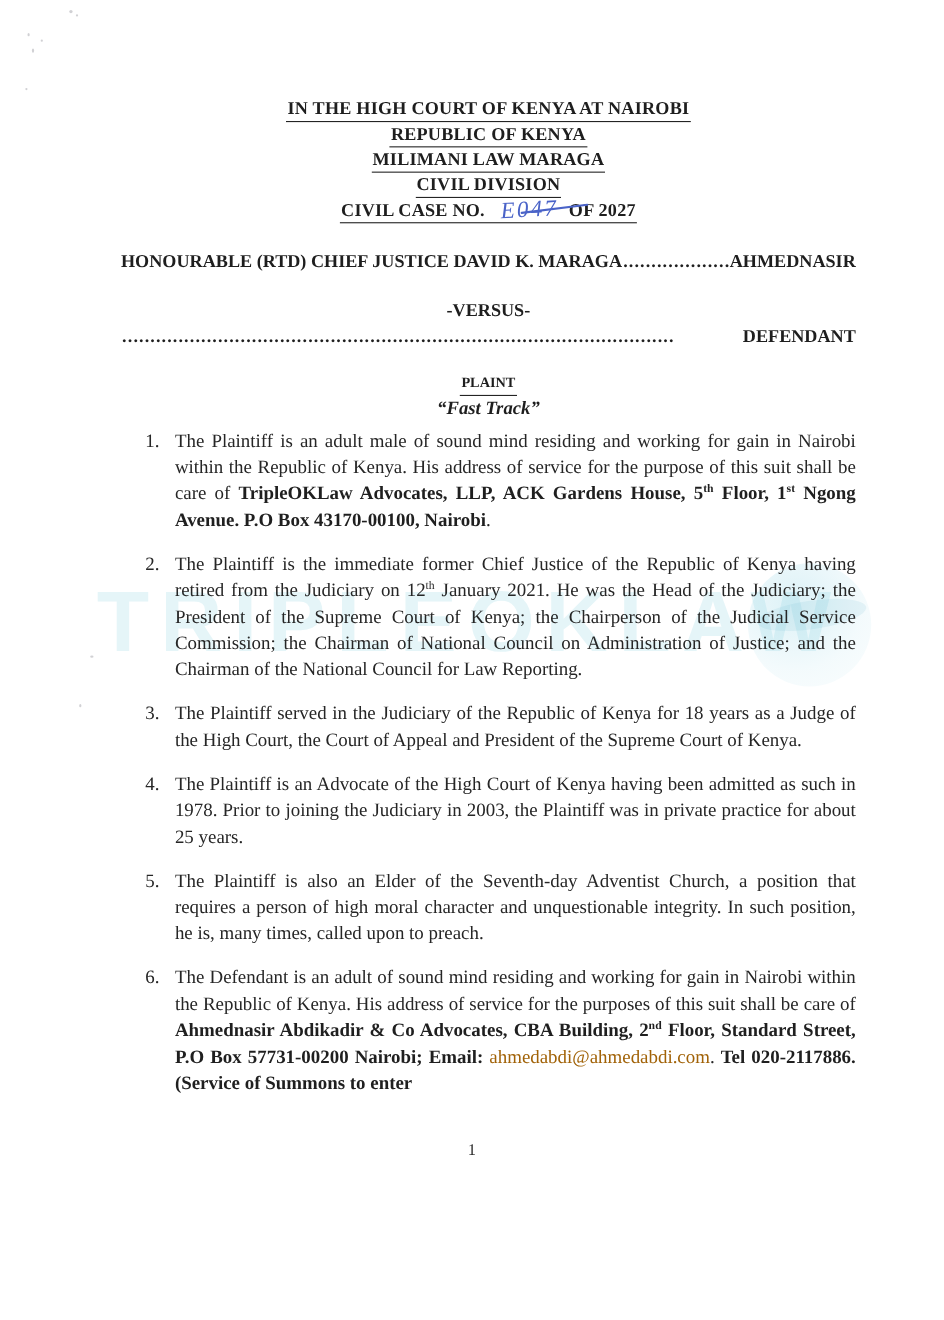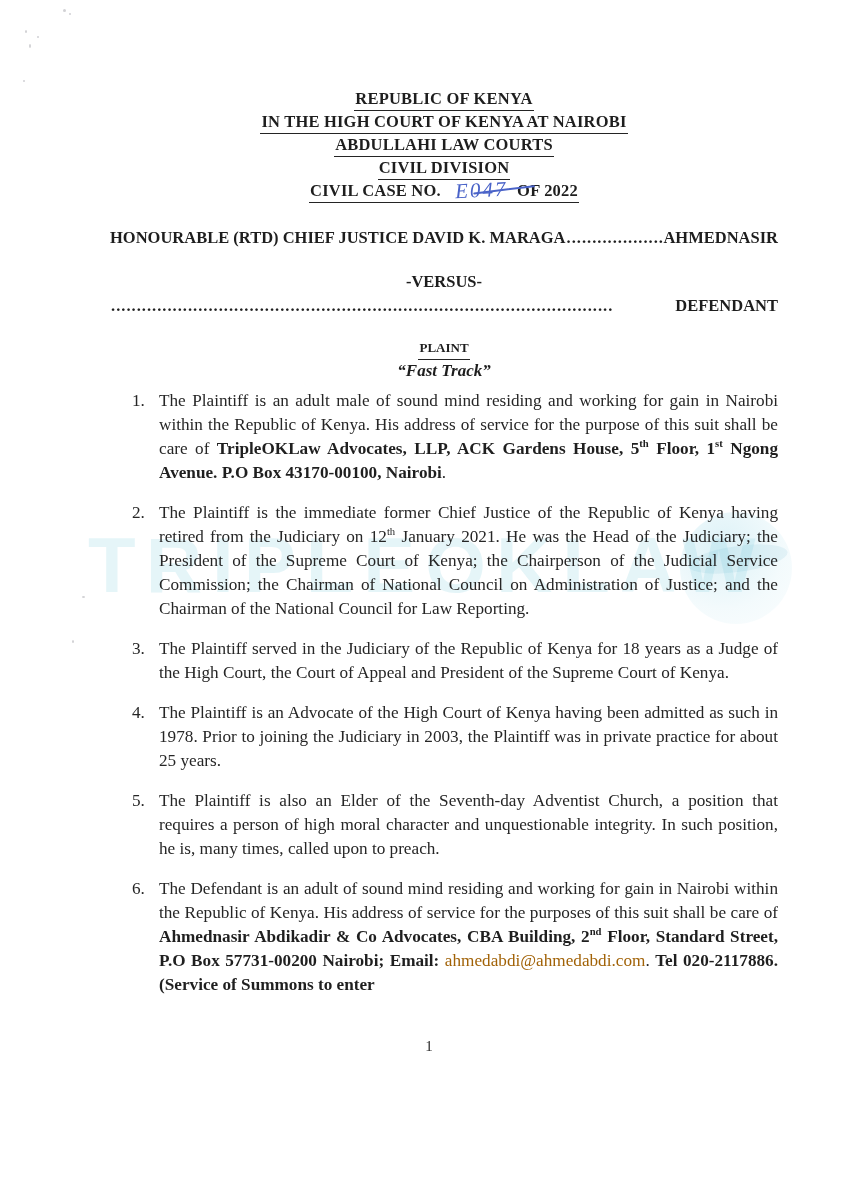--- a/index.html
+++ b/index.html
@@ -67,29 +67,29 @@
 <div class="speck" style="left:25px;top:30px;width:2px;height:3px;"></div>
 <div class="speck" style="left:37px;top:36px;width:2px;height:2px;"></div>
 <div class="speck" style="left:29px;top:44px;width:2px;height:4px;"></div>
 <div class="speck" style="left:23px;top:80px;width:2px;height:2px;"></div>
 <div class="speck" style="left:82px;top:596px;width:3px;height:2px;"></div>
 <div class="speck" style="left:72px;top:640px;width:2px;height:3px;"></div>
 
 <div class="content">
 
   <div class="hdr">
+    <div><span class="u">IN THE HIGH COURT OF KENYA AT NAIROBI</span></div>
     <div><span class="u">REPUBLIC OF KENYA</span></div>
-    <div><span class="u">IN THE HIGH COURT OF KENYA AT NAIROBI</span></div>
-    <div><span class="u">ABDULLAHI LAW COURTS</span></div>
+    <div><span class="u">MILIMANI LAW MARAGA</span></div>
     <div><span class="u">CIVIL DIVISION</span></div>
     <div class="case-line">
       <span class="u">
         <span>CIVIL CASE NO.</span>
         <span class="handwritten">E047</span>
-        <span>OF 2022</span>
+        <span>OF 2027</span>
       </span>
     </div>
   </div>
 
   <div class="parties">
     <div class="party-line">
       <span>HONOURABLE  (RTD) CHIEF JUSTICE DAVID K. MARAGA</span>
       <span class="leader">..............................................................</span>
       <span>AHMEDNASIR</span>
     </div>

